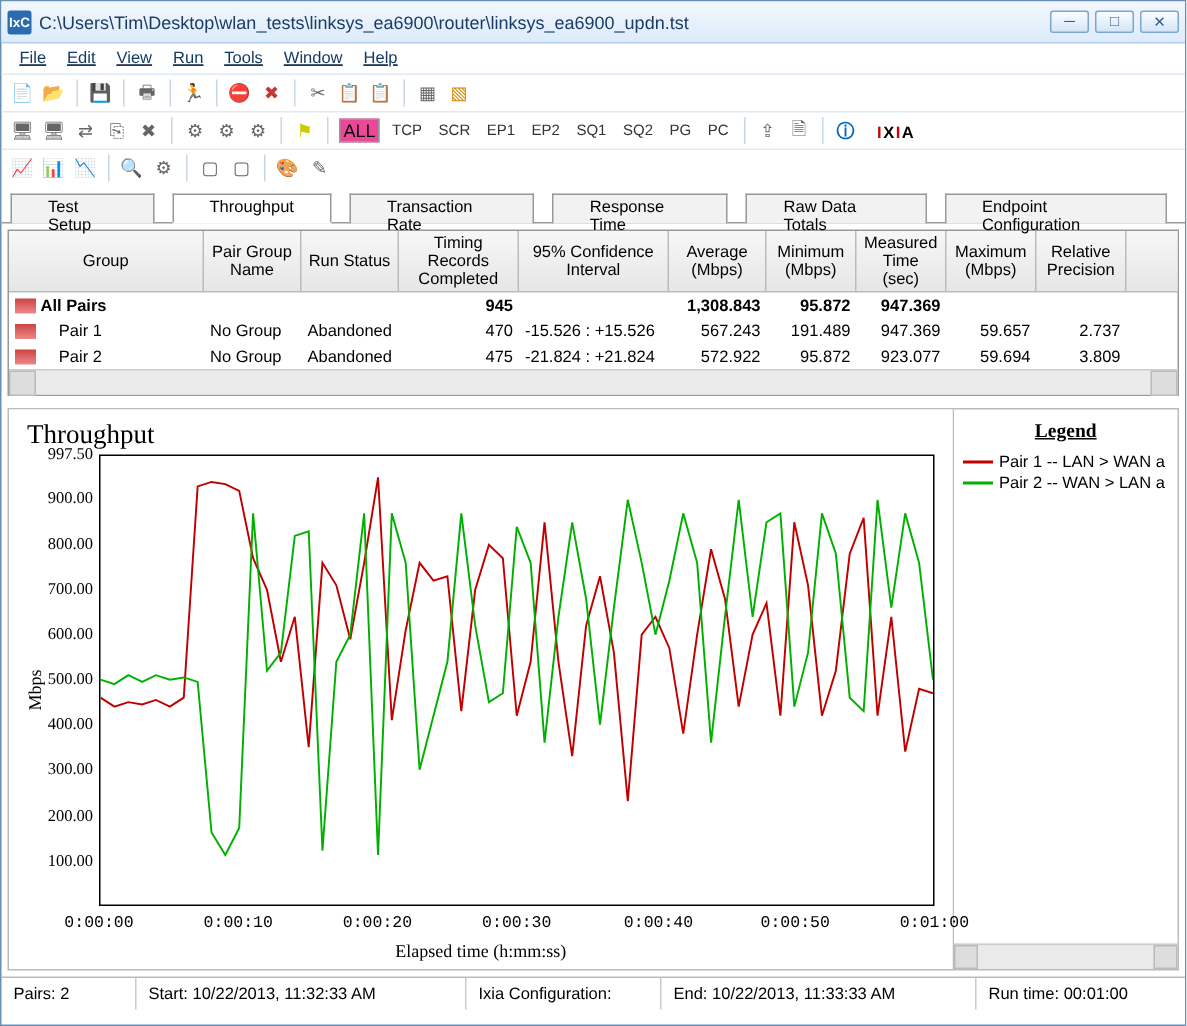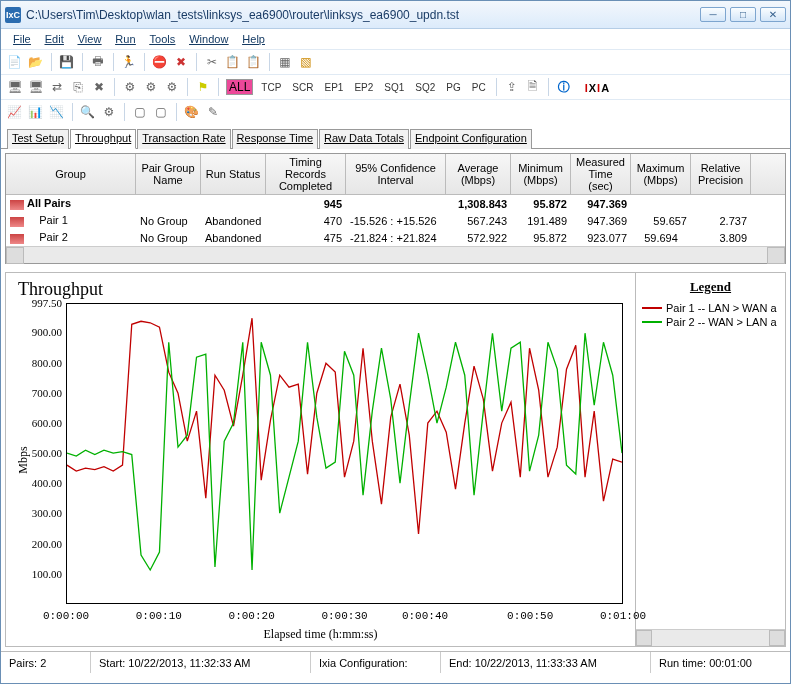--- a/index.html
+++ b/index.html
@@ -13,21 +13,21 @@
 .menubar { height:20px; display:flex; align-items:center; gap:2px; padding:0 6px;text-decoration:underline; }
 .menu-item { padding:2px 6px; color:#143a63; text-decoration:underline;}
 .toolbar { display:flex; align-items:center; gap:5px; padding:3px 6px; border-top:1px solid #e0eaf4; }
 .tb-ico { width:16px; height:16px; border:none; display:flex; align-items:center; justify-content:center; font-size:12px; color:#666; }
 .tb-sep { width:1px; height:18px; background:#c8d6e6; margin:0 2px;}
 .tb-lbl { color:#333; font-size:10px; padding:0 3px;}
 .tb-box { border:1px solid #999; padding:0 2px; font-size:12px; background:#ec4899;}
 .ixia { font-weight:bold; font-size:13px; letter-spacing:1px; margin-left:8px;}
 .ixia .red{color:#c00;} .ixia .blk{color:#000;}
 .tabstrip { display:flex; border-bottom:1px solid #999; margin-top:4px; padding-left:6px; height:21px;}
-.tab { border:1px solid #999; border-bottom:none; padding:2px 4px; background:#f2f2f2; margin-right:1px; position:relative; top:1px;text-decoration:underline;}
+.tab { border:1px solid #999; border-bottom:none; padding:2px 24px; background:#f2f2f2; margin-right:12px; position:relative; top:1px;}
 .tab.active { background:#fff; border-bottom:1px solid #fff;}
 .grid-area { border:1px solid #999; margin:4px; }
 .grid-hdr { display:flex; background:linear-gradient(#f7f7f7,#e6e6e6); border-bottom:1px solid #bbb; }
 .gh { border-right:1px solid #bbb; padding:2px 4px; text-align:center; display:flex; align-items:center; justify-content:center; }
 .grid-body { }
 .grow { display:flex; padding:1px 0; align-items:center; min-height:17px;}
 .gc { padding:0 4px; overflow:hidden; white-space:nowrap; text-align:right;}
 .gc.l { text-align:left;}
 .bold { font-weight:bold;}
 .tree-ico { width:14px; height:10px; display:inline-block; background:linear-gradient(#c44,#e88); margin-right:3px; vertical-align:middle;}
@@ -192,21 +192,21 @@
         </div>
         <div class="grow">
           <div class="gc l" style="width: 130px;"><span class="tree-ico"></span>&nbsp;&nbsp;&nbsp;&nbsp;Pair 2</div>
           <div class="gc l" style="width: 65px;">No Group</div>
           <div class="gc l" style="width: 65px;">Abandoned</div>
           <div class="gc r" style="width: 80px;">475</div>
           <div class="gc l" style="width: 100px;">-21.824 : +21.824</div>
           <div class="gc r" style="width: 65px;">572.922</div>
           <div class="gc r" style="width: 60px;">95.872</div>
           <div class="gc r" style="width: 60px;">923.077</div>
-          <div class="gc r" style="width: 60px; text-align: center;">59.694</div>
+          <div class="gc r" style="width: 60px;">59.694</div>
           <div class="gc r" style="width: 60px;">3.809</div>
         </div>
       </div>
     <div class="scroll-h"></div>
   </div>
 
   <div class="chart-wrap">
     <div class="chart-main">
       <div class="chart-title">Throughput</div>
       <div class="ylabel">Mbps</div>
@@ -227,21 +227,21 @@
           <div class="ytick" style="top: 210.298px;">400.00</div>
           <div class="ytick" style="top: 240.474px;">300.00</div>
           <div class="ytick" style="top: 270.649px;">200.00</div>
           <div class="ytick" style="top: 300.825px;">100.00</div>
         </div>
       <div id="xticks">
           <div class="xtick" style="left: 60px;">0:00:00</div>
           <div class="xtick" style="left: 152.833px;">0:00:10</div>
           <div class="xtick" style="left: 245.667px;">0:00:20</div>
           <div class="xtick" style="left: 338.5px;">0:00:30</div>
-          <div class="xtick" style="left: 419px;">0:00:40</div>
+          <div class="xtick" style="left: 433px;">0:00:40</div>
           <div class="xtick" style="left: 524.167px;">0:00:50</div>
           <div class="xtick" style="left: 617px;">0:01:00</div>
         </div>
     </div>
     <div class="legend-pane">
       <div class="legend-title">Legend</div>
       <div id="legend-items">
           <div class="legend-item">
             <span class="legend-swatch" style="background:#c00000"></span>
             <span>Pair 1 -- LAN &gt; WAN a</span>

